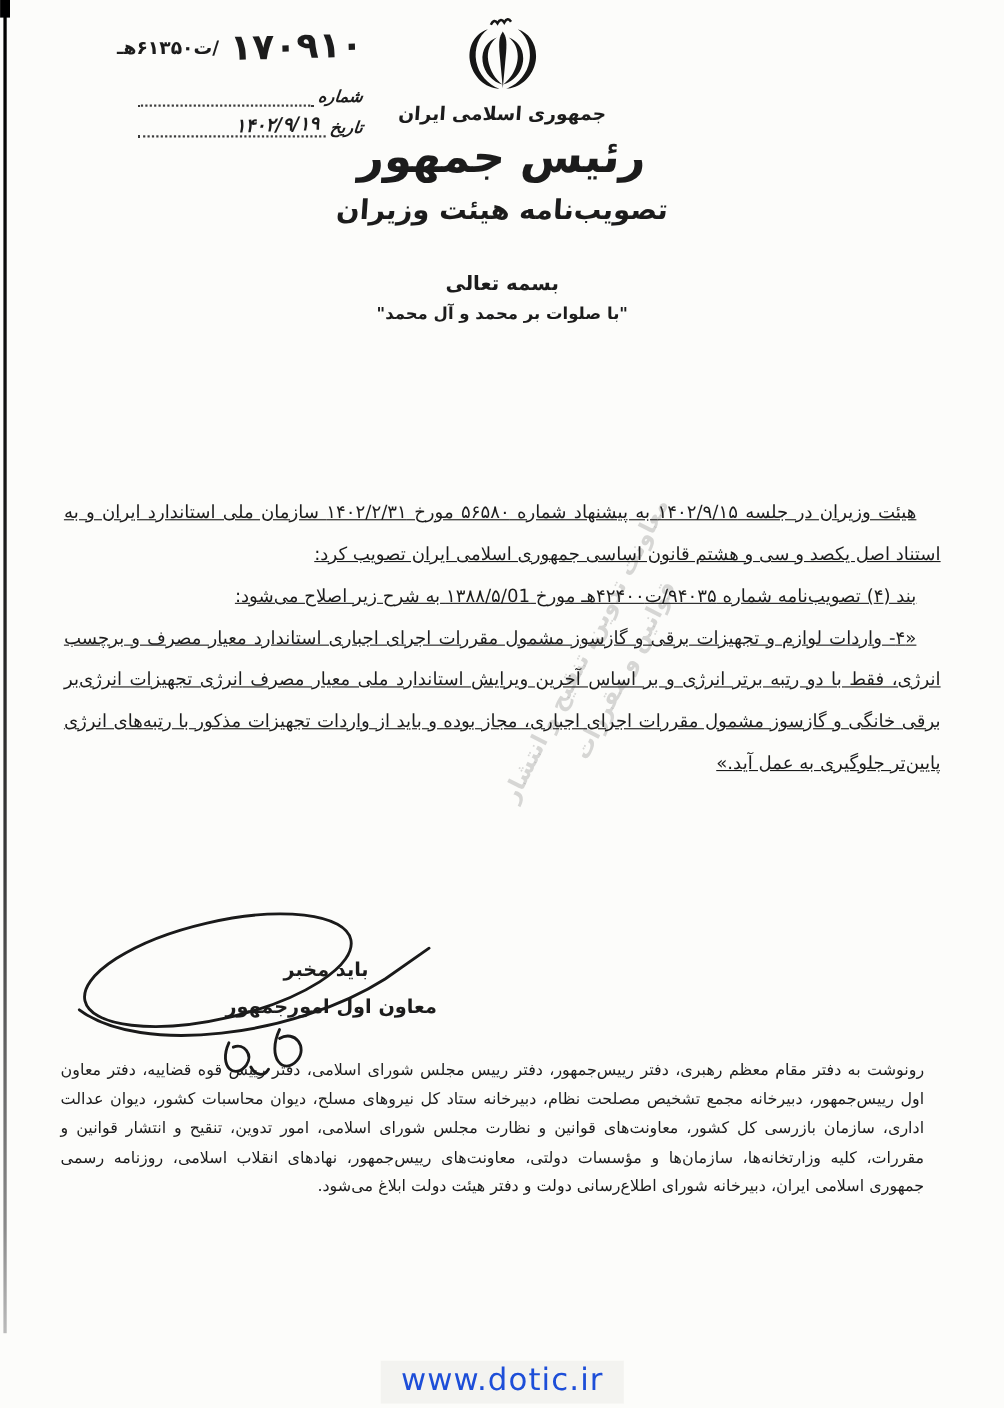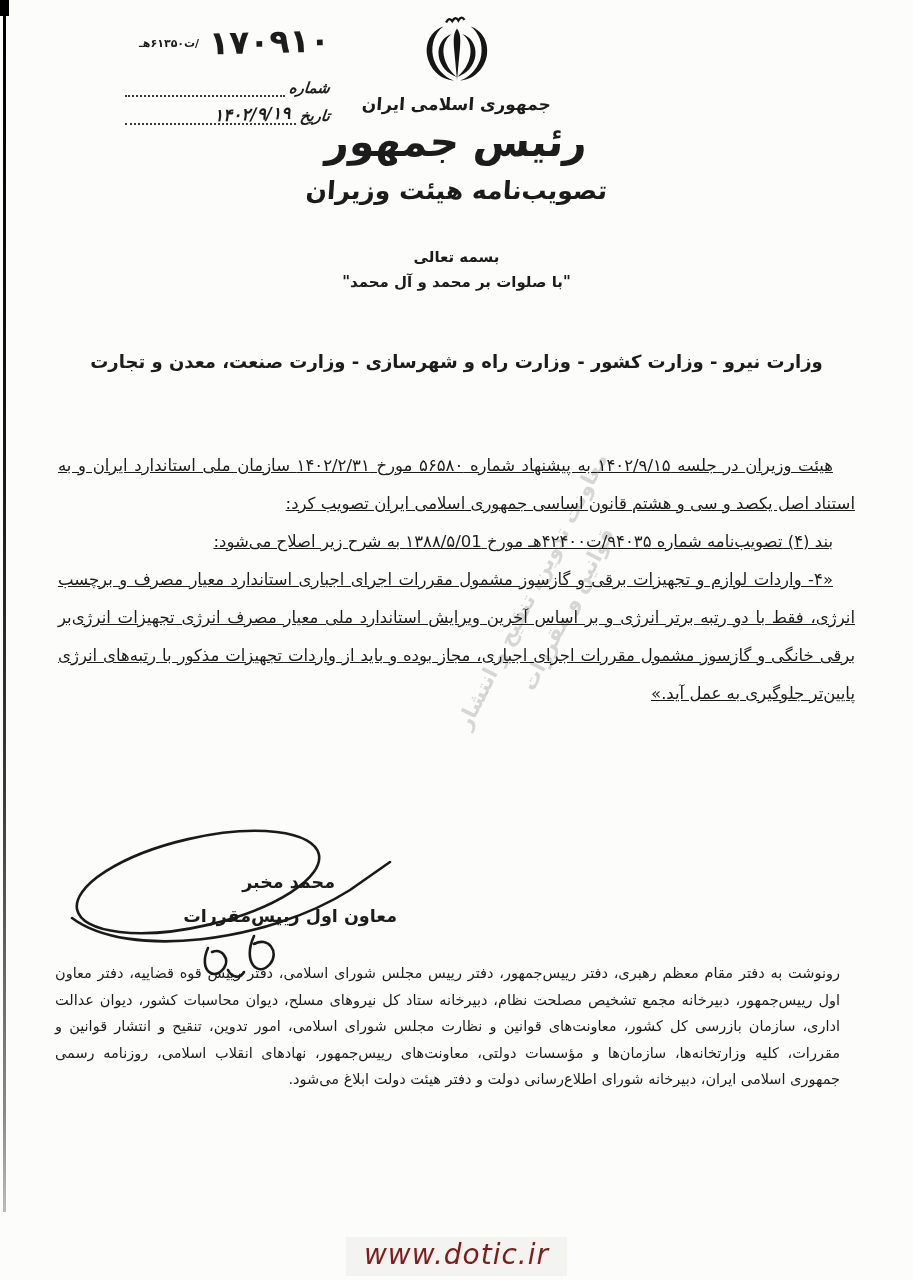--- a/index.html
+++ b/index.html
@@ -17,40 +17,40 @@
   .scan-line-left{
     position:absolute;left:3px;top:0;width:3px;height:1212px;
     background:linear-gradient(to bottom,#000 0%,#151515 35%,#3a3a3a 65%,#8a8a8a 92%,#bbb 100%);
   }
   .scan-corner{position:absolute;left:0;top:0;width:9px;height:16px;background:#000;}
 
   
   .ref-block{position:absolute;top:22px;left:38px;width:292px;direction:rtl;}
   .ref-row{display:flex;align-items:center;justify-content:flex-start;gap:10px;}
   .ref-big{font-size:33px;font-weight:bold;letter-spacing:4px;transform:rotate(-1.5deg);white-space:nowrap;}
-  .ref-suffix{font-size:11px;font-weight:bold;white-space:nowrap;padding-top:4px;}
+  .ref-suffix{font-size:17px;font-weight:bold;white-space:nowrap;padding-top:4px;}
   .fields{margin-top:18px;width:205px;}
   .field-row{display:flex;align-items:flex-end;margin-top:10px;}
   .field-label{font-weight:bold;font-size:15px;font-style:italic;margin-left:4px;transform:skewX(-6deg);}
   .dots{flex:1;border-bottom:2px dotted #3a3a3a;height:14px;position:relative;}
   .date-val{
     position:absolute;bottom:-1px;right:6px;
     font-size:17px;font-weight:bold;font-style:italic;
     letter-spacing:1px;white-space:nowrap;transform:rotate(-2deg);
   }
 
   
   .header-center{position:absolute;top:10px;left:0;right:0;text-align:center;}
   .emblem{display:inline-block;}
   .country{font-size:17px;font-weight:bold;margin-top:2px;transform:skewX(-4deg);}
   .office{font-size:41px;font-weight:bold;margin-top:4px;transform:skewX(-4deg);}
   .doc-type{font-size:25px;font-weight:bold;margin-top:10px;transform:skewX(-4deg);}
 
   .besm{position:absolute;top:248px;left:0;right:0;text-align:center;}
-  .besm-line1{font-size:15px;font-weight:bold;}
+  .besm-line1{font-size:18px;font-weight:bold;}
   .besm-line2{font-size:15px;font-weight:bold;margin-top:7px;}
 
   .recipients{
     position:absolute;top:342px;right:60px;left:60px;
     text-align:center;font-weight:bold;font-size:18px;line-height:40px;
   }
 
   .body-text{
     position:absolute;top:447px;right:58px;left:58px;
     direction:rtl;text-align:justify;font-size:16.5px;line-height:38px;
@@ -132,44 +132,43 @@
     <div class="office">رئیس جمهور</div>
     <div class="doc-type">تصویب‌نامه هیئت وزیران</div>
   </div>
 
   <div class="besm">
     <div class="besm-line1">بسمه تعالی</div>
     <div class="besm-line2">"با صلوات بر محمد و آل محمد"</div>
   </div>
 
   <div class="recipients">
-    <div>وزارت نیرو - وزارت کشور - وزارت راه و شهرسازی - وزارت صنعت، معدن و تجارت</div>
   </div>
 
   <div class="watermark">معاونت تدوین، تنقیح و انتشار قوانین و مقررات</div>
 
   <div class="body-text">
     <p>هیئت وزیران در جلسه ۱۴۰۲/۹/۱۵ به پیشنهاد شماره ۵۶۵۸۰ مورخ ۱۴۰۲/۲/۳۱ سازمان ملی استاندارد ایران و به استناد اصل یکصد و سی و هشتم قانون اساسی جمهوری اسلامی ایران تصویب کرد:</p>
     <p>بند (۴) تصویب‌نامه شماره ۹۴۰۳۵/ت۴۲۴۰۰هـ مورخ ۱۳۸۸/۵/01 به شرح زیر اصلاح می‌شود:</p>
     <p>«۴- واردات لوازم و تجهیزات برقی و گازسوز مشمول مقررات اجرای اجباری استاندارد معیار مصرف و برچسب انرژی، فقط با دو رتبه برتر انرژی و بر اساس آخرین ویرایش استاندارد ملی معیار مصرف انرژی تجهیزات انرژی‌بر برقی خانگی و گازسوز مشمول مقررات اجرای اجباری، مجاز بوده و باید از واردات تجهیزات مذکور با رتبه‌های انرژی پایین‌تر جلوگیری به عمل آید.»</p>
   </div>
 
   <div class="signature">
     <svg class="sig-scribble" width="365" height="160" viewBox="0 0 365 160" aria-hidden="true">
       <g stroke="#1a1a1a" stroke-width="2.6" fill="none" stroke-linecap="round">
         <ellipse cx="140" cy="62" rx="124" ry="44" transform="rotate(-13 140 62)"></ellipse>
         <path d="M14 98 C 70 140, 210 122, 292 70 L 332 42"></path>
         <path d="M196 116 c -12 26 4 42 16 28 c 10 -12 -2 -28 -16 -20"></path>
         <path d="M150 128 c -10 22 6 34 16 20 c 6 -9 -2 -20 -12 -16"></path>
         <path d="M170 150 c 4 8 12 9 16 2"></path>
       </g>
     </svg>
-    <div class="sig-name">محمد مخبر</div>
-    <div class="sig-title">معاون اول رییس‌مقررات</div>
+    <div class="sig-name">باید مخبر</div>
+    <div class="sig-title">معاون اول امور‌جمهور</div>
   </div>
 
   <div class="distribution">رونوشت به دفتر مقام معظم رهبری، دفتر رییس‌جمهور، دفتر رییس مجلس شورای اسلامی، دفتر رییس قوه قضاییه، دفتر معاون اول رییس‌جمهور، دبیرخانه مجمع تشخیص مصلحت نظام، دبیرخانه ستاد کل نیروهای مسلح، دیوان محاسبات کشور، دیوان عدالت اداری، سازمان بازرسی کل کشور، معاونت‌های قوانین و نظارت مجلس شورای اسلامی، امور تدوین، تنقیح و انتشار قوانین و مقررات، کلیه وزارتخانه‌ها، سازمان‌ها و مؤسسات دولتی، معاونت‌های رییس‌جمهور، نهادهای انقلاب اسلامی، روزنامه رسمی جمهوری اسلامی ایران، دبیرخانه شورای اطلاع‌رسانی دولت و دفتر هیئت دولت ابلاغ می‌شود.</div>
 
   <div class="site-bar">
-    <span class="site-link" style="color: #7f1d1d; font-style: italic;">www.dotic.ir</span>
+    <span class="site-link" style="color: #1d4ed8;">www.dotic.ir</span>
   </div>
 
 </div>
 
 </body></html>

